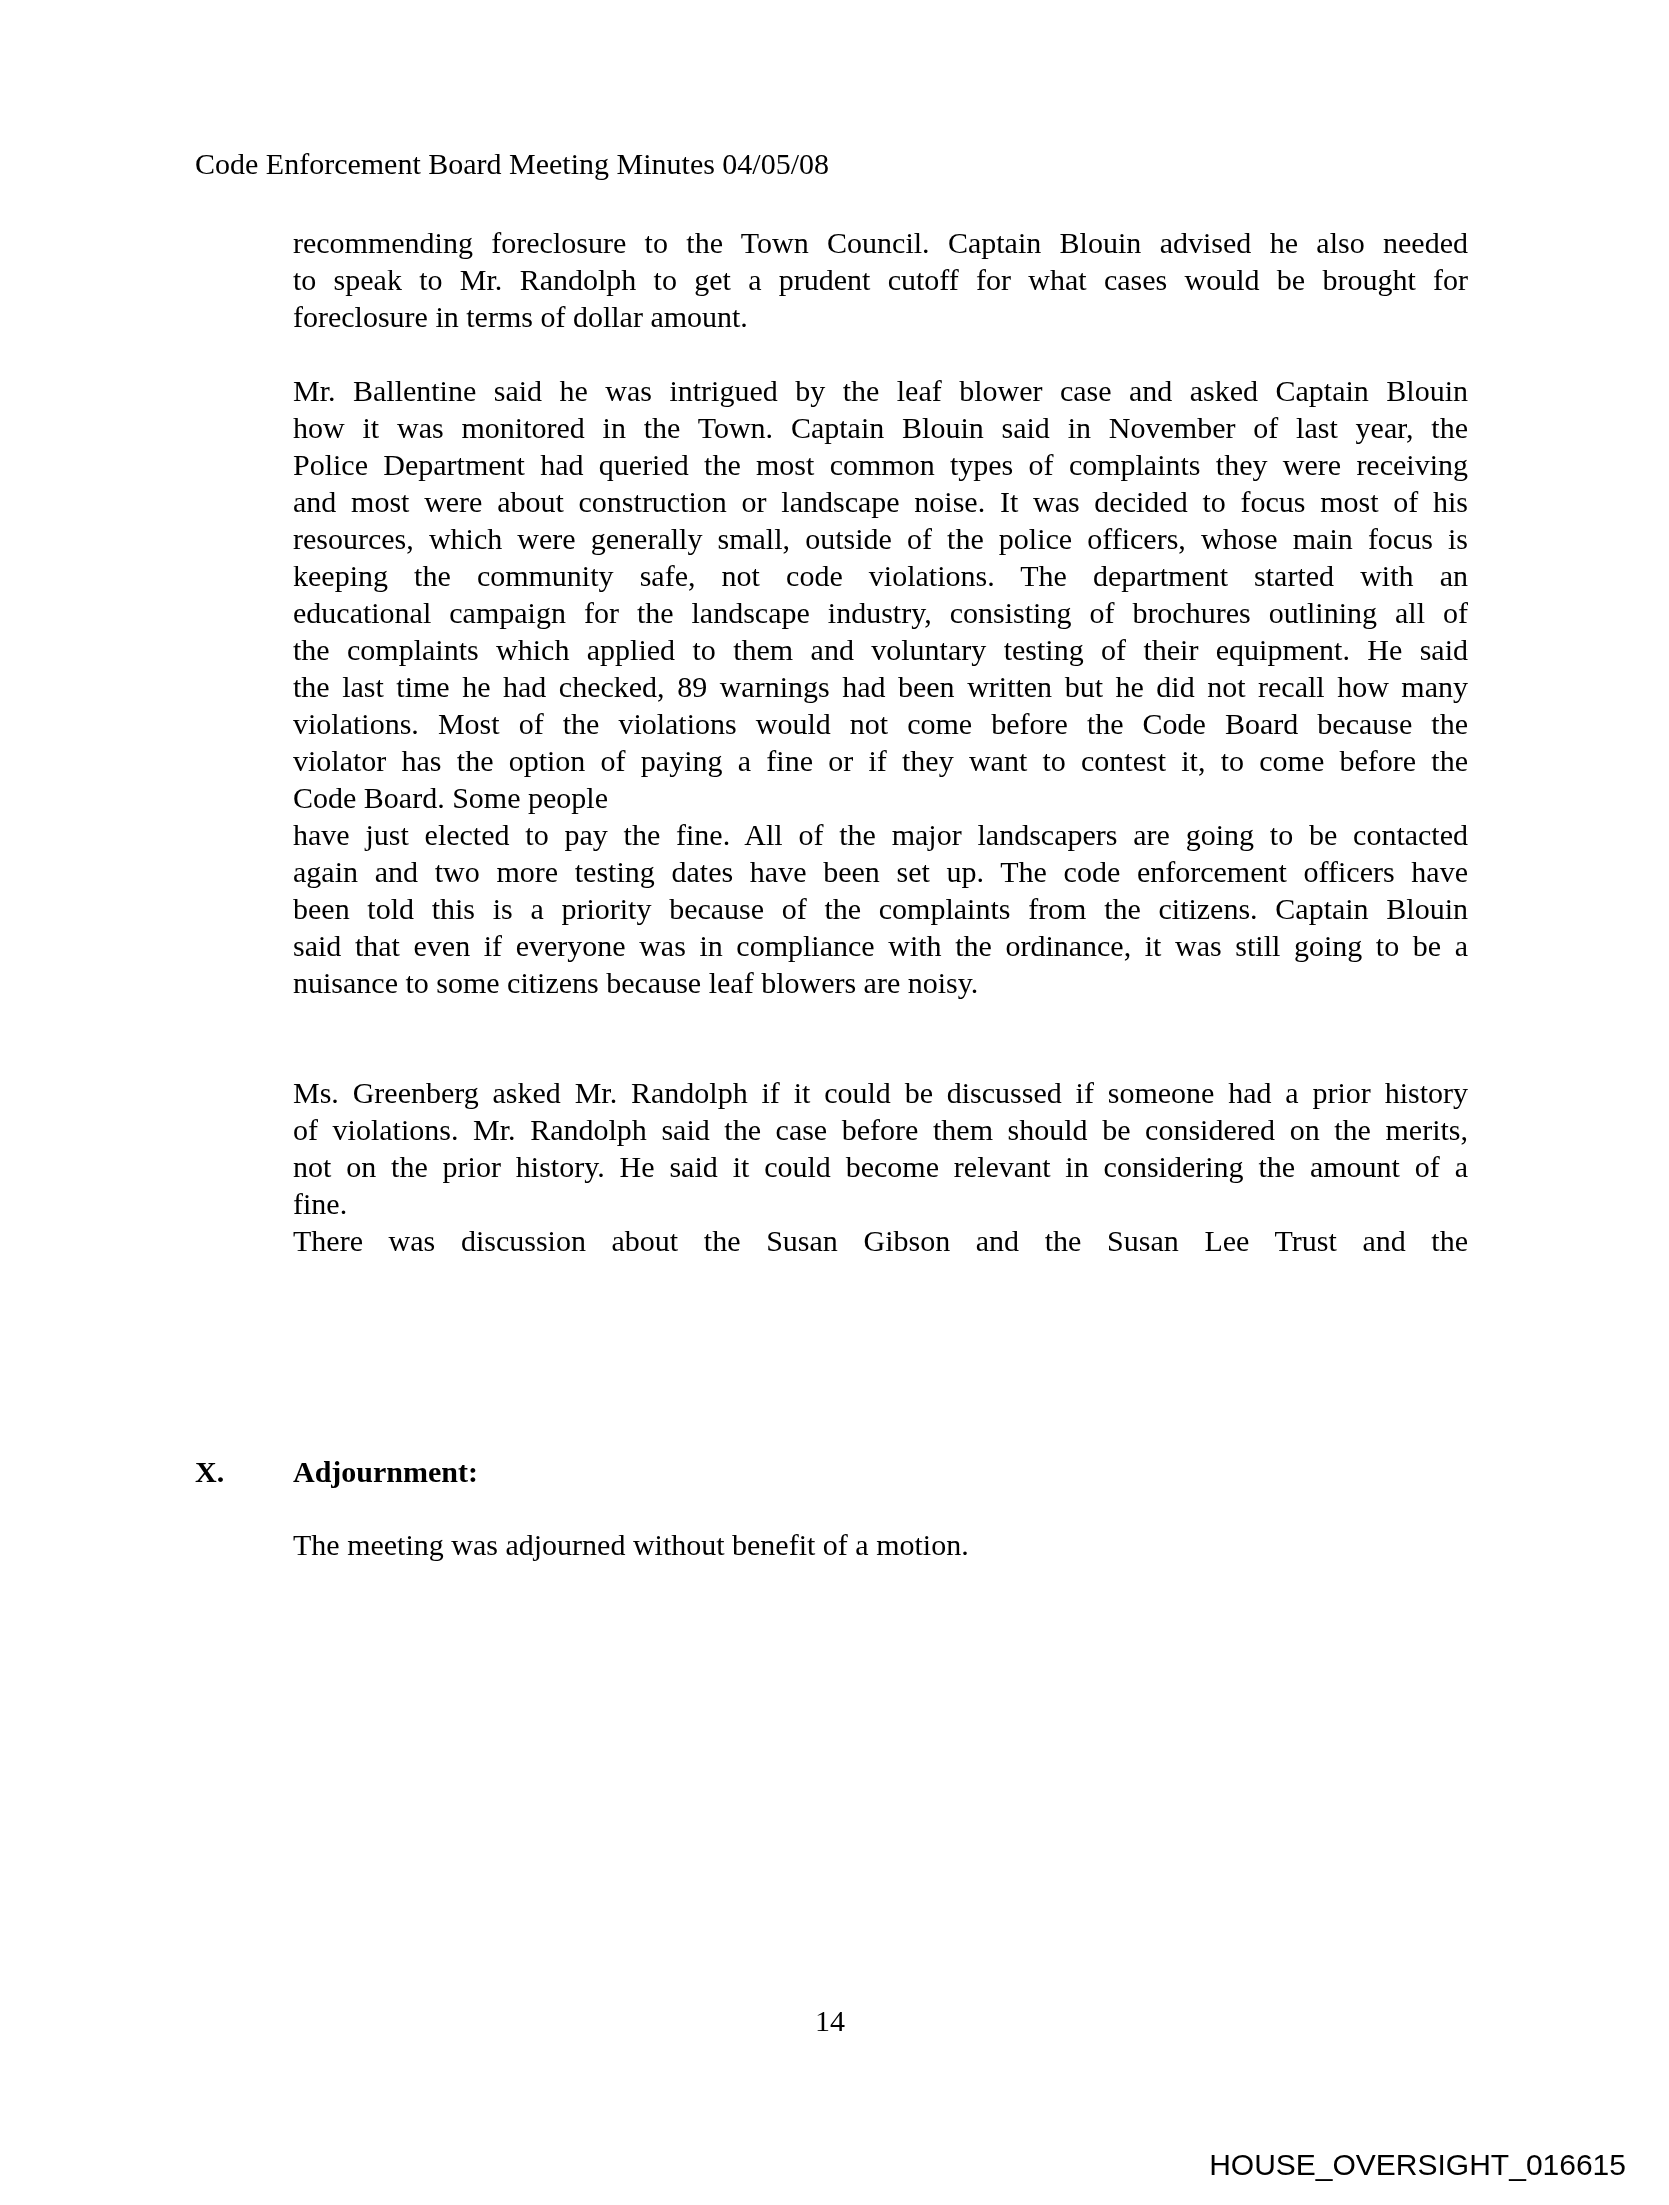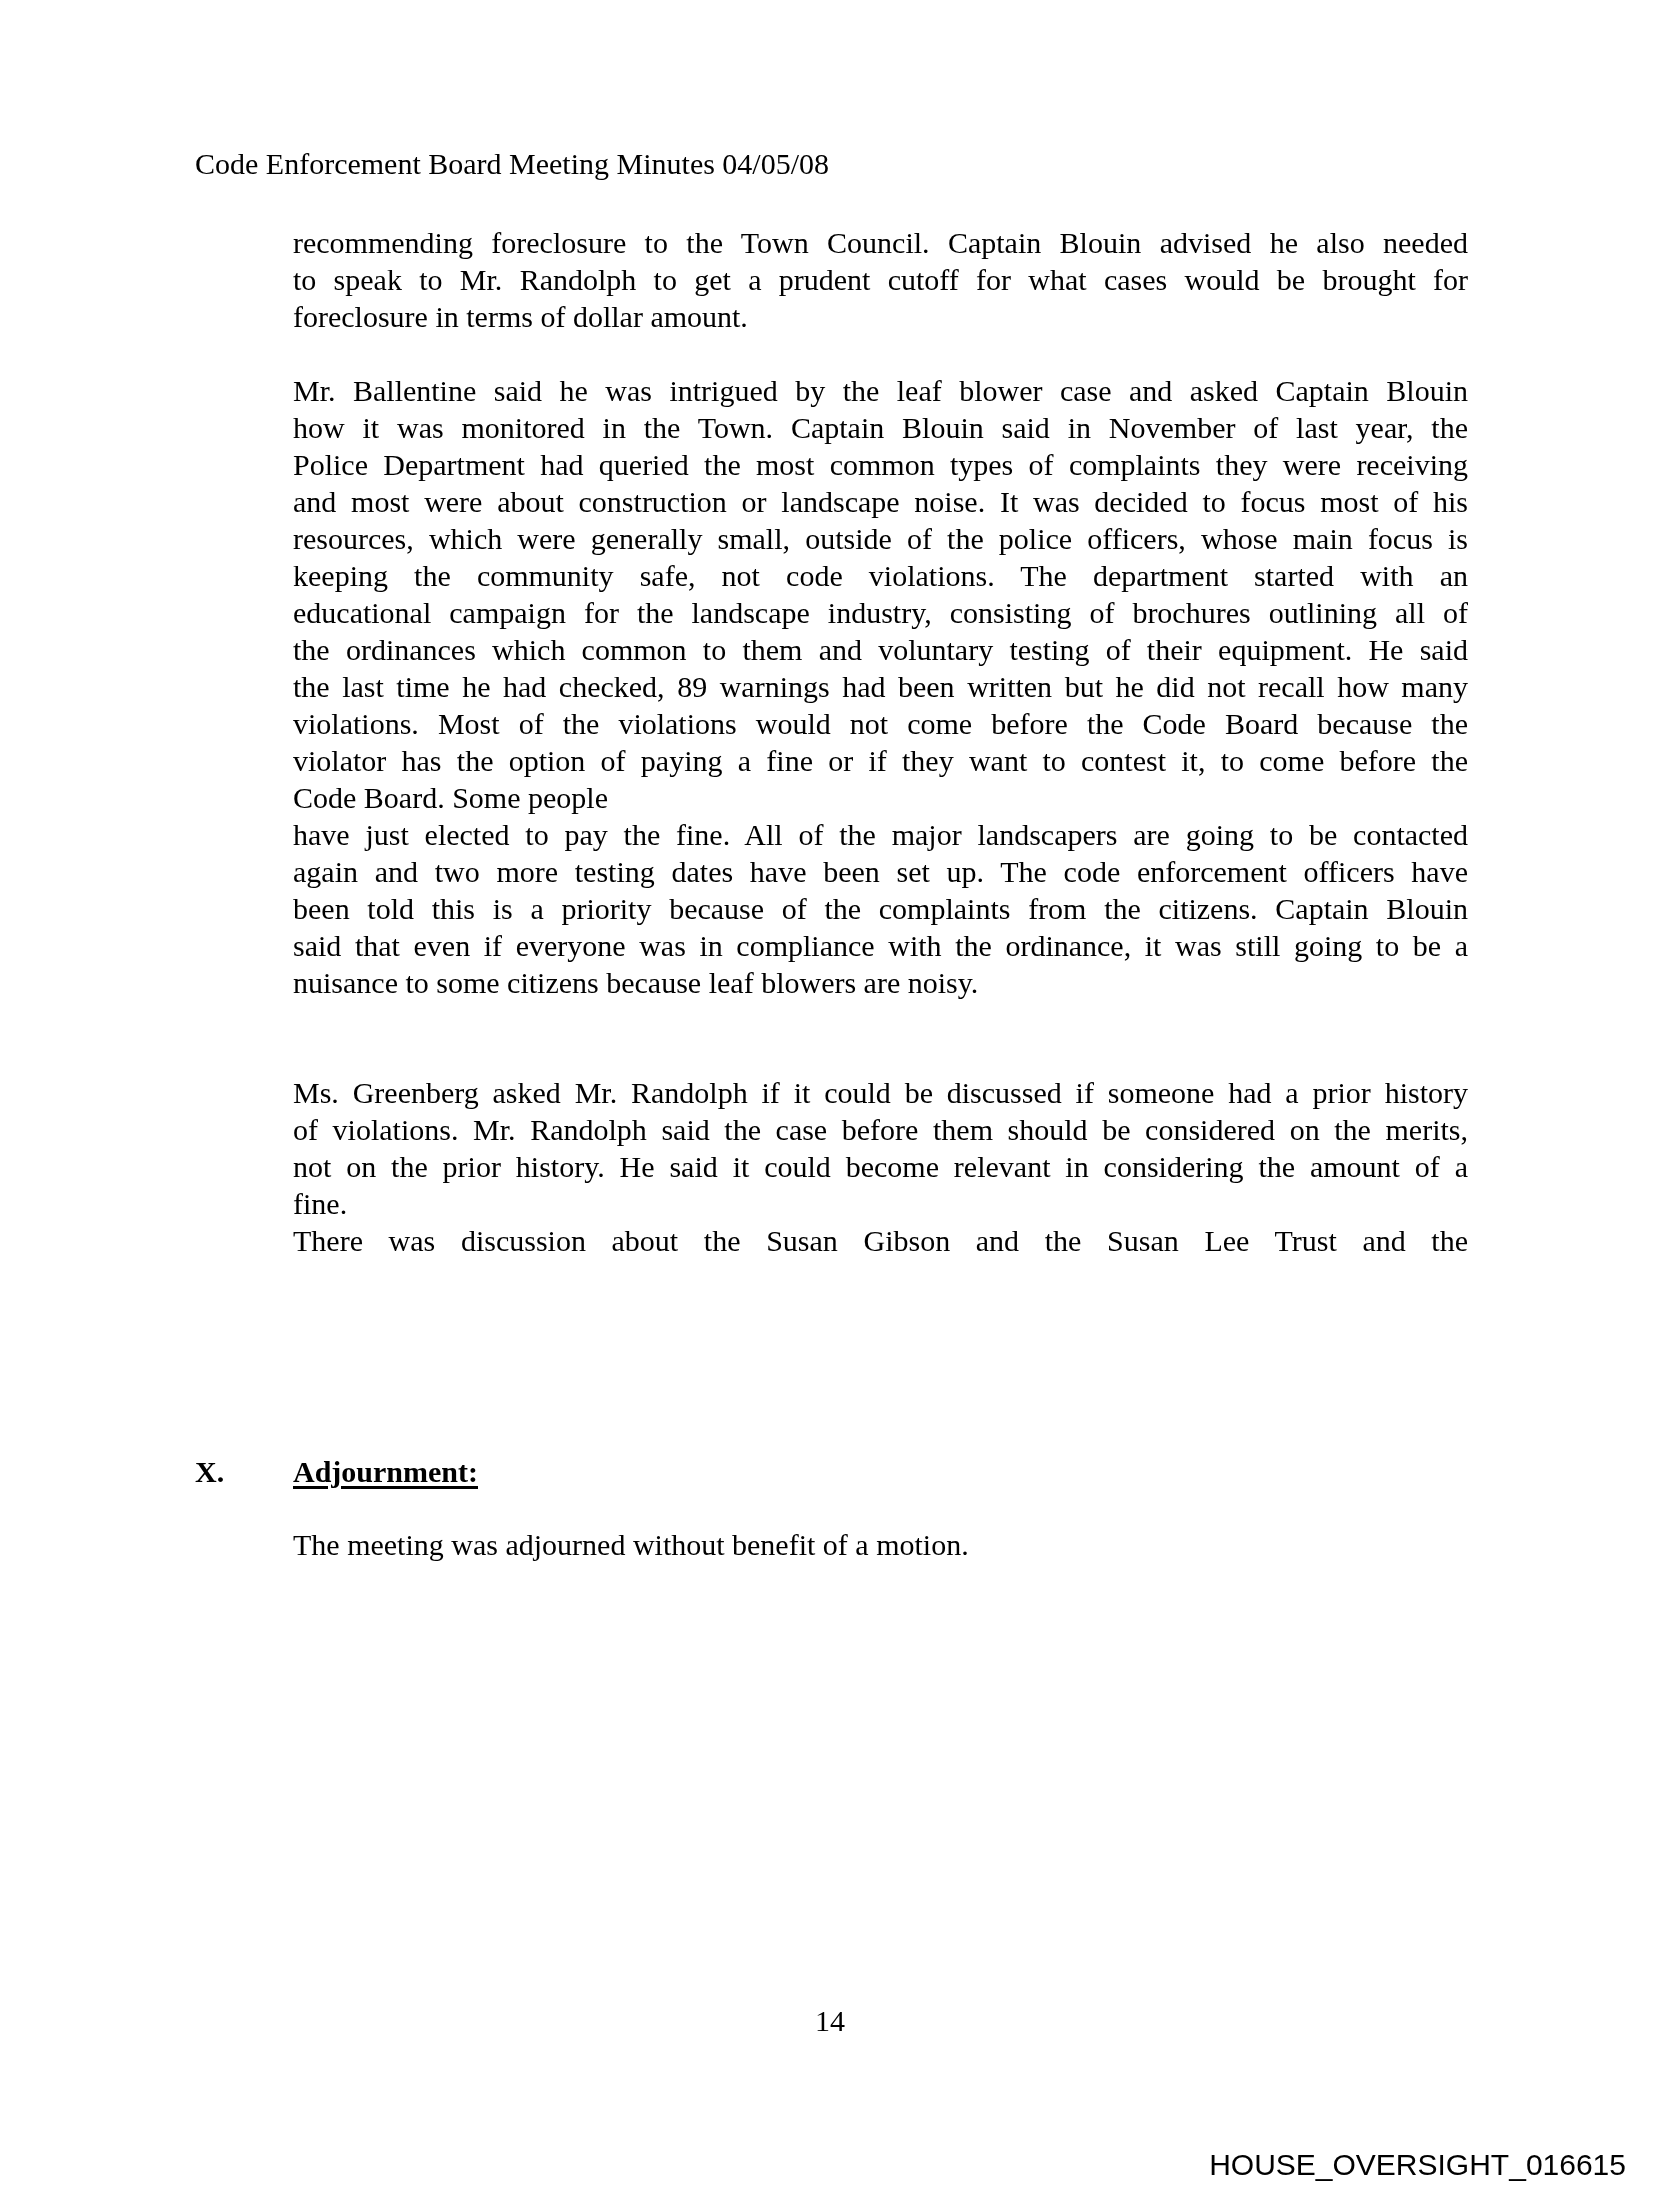--- a/index.html
+++ b/index.html
@@ -15,21 +15,21 @@
   }
   .body-block .line { display: block; text-align: justify; text-align-last: justify; white-space: nowrap; }
   .body-block .line.last { text-align-last: left; }
   .section-num {
     position: absolute; left: 195px; top: 1453px;
     font-size: 30px; font-weight: bold; line-height: 37px;
   }
   .section-title {
     position: absolute; left: 293px; top: 1453px;
     font-size: 30px; font-weight: bold; line-height: 37px;
-    text-decoration: underline; text-decoration-thickness: 2.6px; text-underline-offset: 3.9px;
+    text-decoration-thickness: 2.6px; text-underline-offset: 3.9px;
   }
   .section-body {
     position: absolute; left: 293px; top: 1526px;
     font-size: 30px; line-height: 37px; white-space: nowrap;
   }
   .page-number {
     position: absolute; left: 815px; top: 2002px;
     font-size: 30px; line-height: 37px;
   }
   .bates {
@@ -50,21 +50,21 @@
 </div>
 
 <div class="body-block serif" style="top:372px;">
   <span class="line">Mr. Ballentine said he was intrigued by the leaf blower case and asked Captain Blouin</span>
   <span class="line">how it was monitored in the Town.  Captain Blouin said in November of last year, the</span>
   <span class="line">Police Department had queried the most common types of complaints they were receiving</span>
   <span class="line">and most were about construction or landscape noise. It was decided to focus most of his</span>
   <span class="line">resources, which were generally small, outside of the police officers, whose main focus is</span>
   <span class="line">keeping the community safe, not code violations.  The department started with an</span>
   <span class="line">educational campaign for the landscape industry, consisting of brochures outlining all of</span>
-  <span class="line">the ordinances which common to them and voluntary testing of their equipment.  He said</span>
+  <span class="line">the complaints which applied to them and voluntary testing of their equipment.  He said</span>
   <span class="line">the last time he had checked, 89 warnings had been written but he did not recall how many</span>
   <span class="line">violations.  Most of the violations would not come before the Code Board because the</span>
   <span class="line">violator has the option of paying a fine or if they want to contest it, to come before the</span>
   <span class="line last">Code Board.  Some people</span>
   <span class="line">have just elected to pay the fine.  All of the major landscapers are going to be contacted</span>
   <span class="line">again and two more testing dates have been set up.  The code enforcement officers have</span>
   <span class="line">been told this is a priority because of the complaints from the citizens.  Captain Blouin</span>
   <span class="line">said that even if everyone was in compliance with the ordinance, it was still going to be a</span>
   <span class="line last">nuisance to some citizens because leaf blowers are noisy.</span>
 </div>

